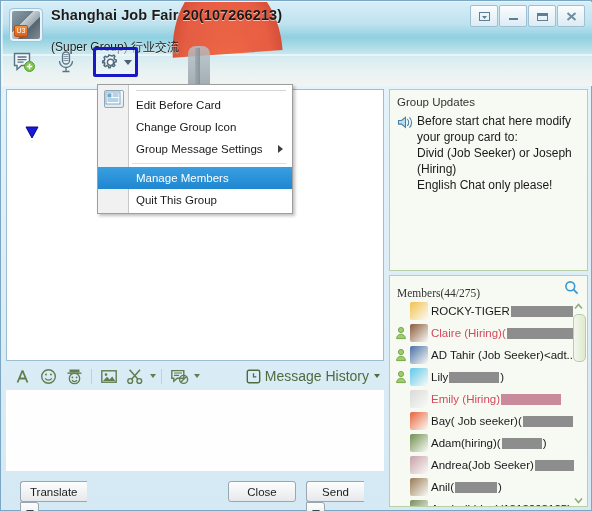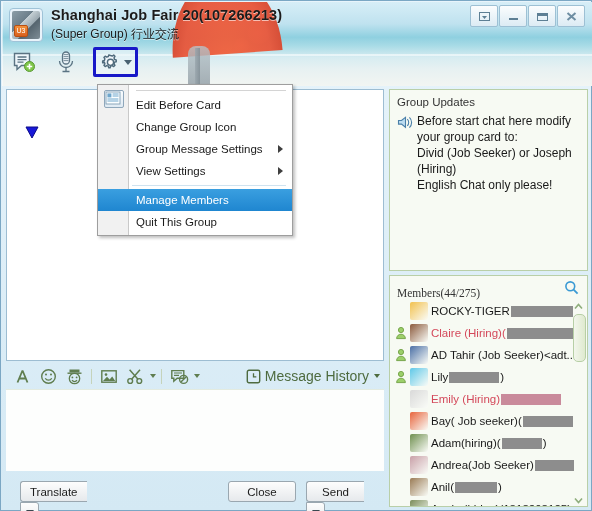--- a/index.html
+++ b/index.html
@@ -43,21 +43,21 @@
   #group-avatar .ph{width:100%;height:100%;border-radius:2px;
     background:linear-gradient(135deg,#8c9ea8 0%,#6c7f8b 38%,#c4cfd4 39%,#9aa8b0 60%,#55646e 61%,#7e8d96 100%);
     position:relative;overflow:hidden;}
   #group-avatar .badge{position:absolute;left:2px;bottom:2px;width:12px;height:10px;border-radius:2px;
     background:linear-gradient(#f3913b,#d9601d);border:1px solid #b94f12;font-size:7px;color:#fff;
     line-height:9px;text-align:center;font-family:"Liberation Sans",sans-serif;}
 
   #title-wrap{position:absolute;left:50px;top:6px;z-index:30;}
   #title-main{font-size:14.5px;font-weight:bold;color:#1b1b1b;letter-spacing:.1px;white-space:nowrap;
     text-shadow:0 1px 0 rgba(255,255,255,.6);}
-  #title-sub{font-size:12px;color:#1b1b1b;margin-top:3px;white-space:nowrap;
+  #title-sub{font-size:12px;color:#1b1b1b;margin-top:16px;white-space:nowrap;
     text-shadow:0 1px 0 rgba(255,255,255,.6);}
 
   #hdr-tools{position:absolute;left:8px;top:46px;display:flex;align-items:center;gap:12px;z-index:30;}
   .tool-ico{width:30px;height:30px;display:flex;align-items:center;justify-content:center;color:#5a7383;}
   #gear-box{border:3px solid #1818c8;background:rgba(236,245,250,.55);border-radius:2px;
     display:flex;align-items:center;padding:0 3px;height:30px;box-sizing:border-box;}
   #gear-box .caret{width:0;height:0;border-left:4px solid transparent;border-right:4px solid transparent;
     border-top:5px solid #4a6272;margin-left:3px;}
 
   
@@ -414,24 +414,20 @@
         <div class="mi">
           <span>Edit Before Card</span>
         </div>
         <div class="mi">
           <span>Change Group Icon</span>
         </div>
         <div class="mi">
           <span>Group Message Settings</span>
           <span class="sub-arrow"></span>
         </div>
-        <div class="mi">
-          <span>View Settings</span>
-          <span class="sub-arrow"></span>
-        </div>
         <div class="msep full"></div>
         <div class="mi sel">
           <span>Manage Members</span>
         </div>
         <div class="mi">
           <span>Quit This Group</span>
         </div>
       </div>
   </div>
 

